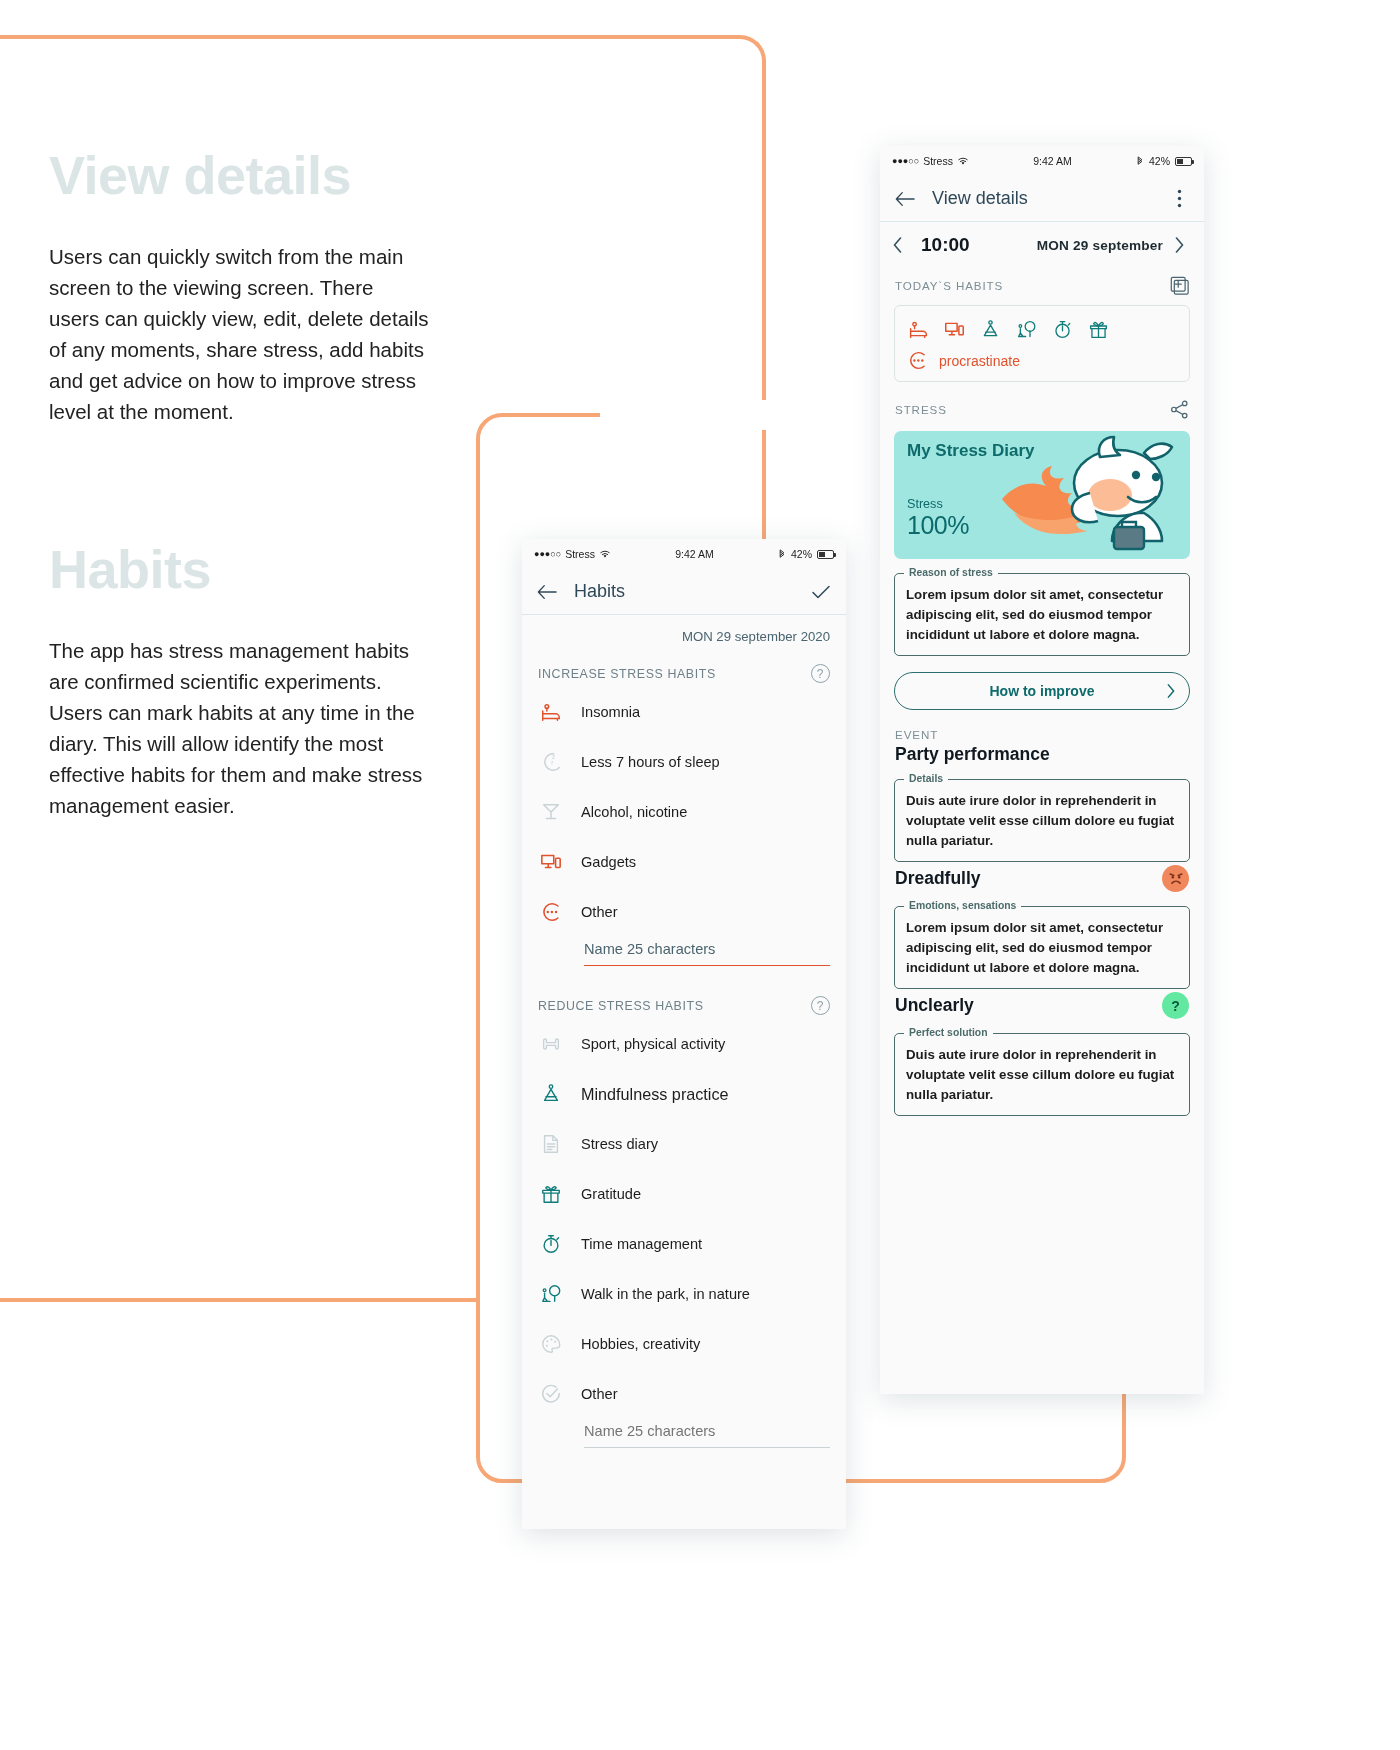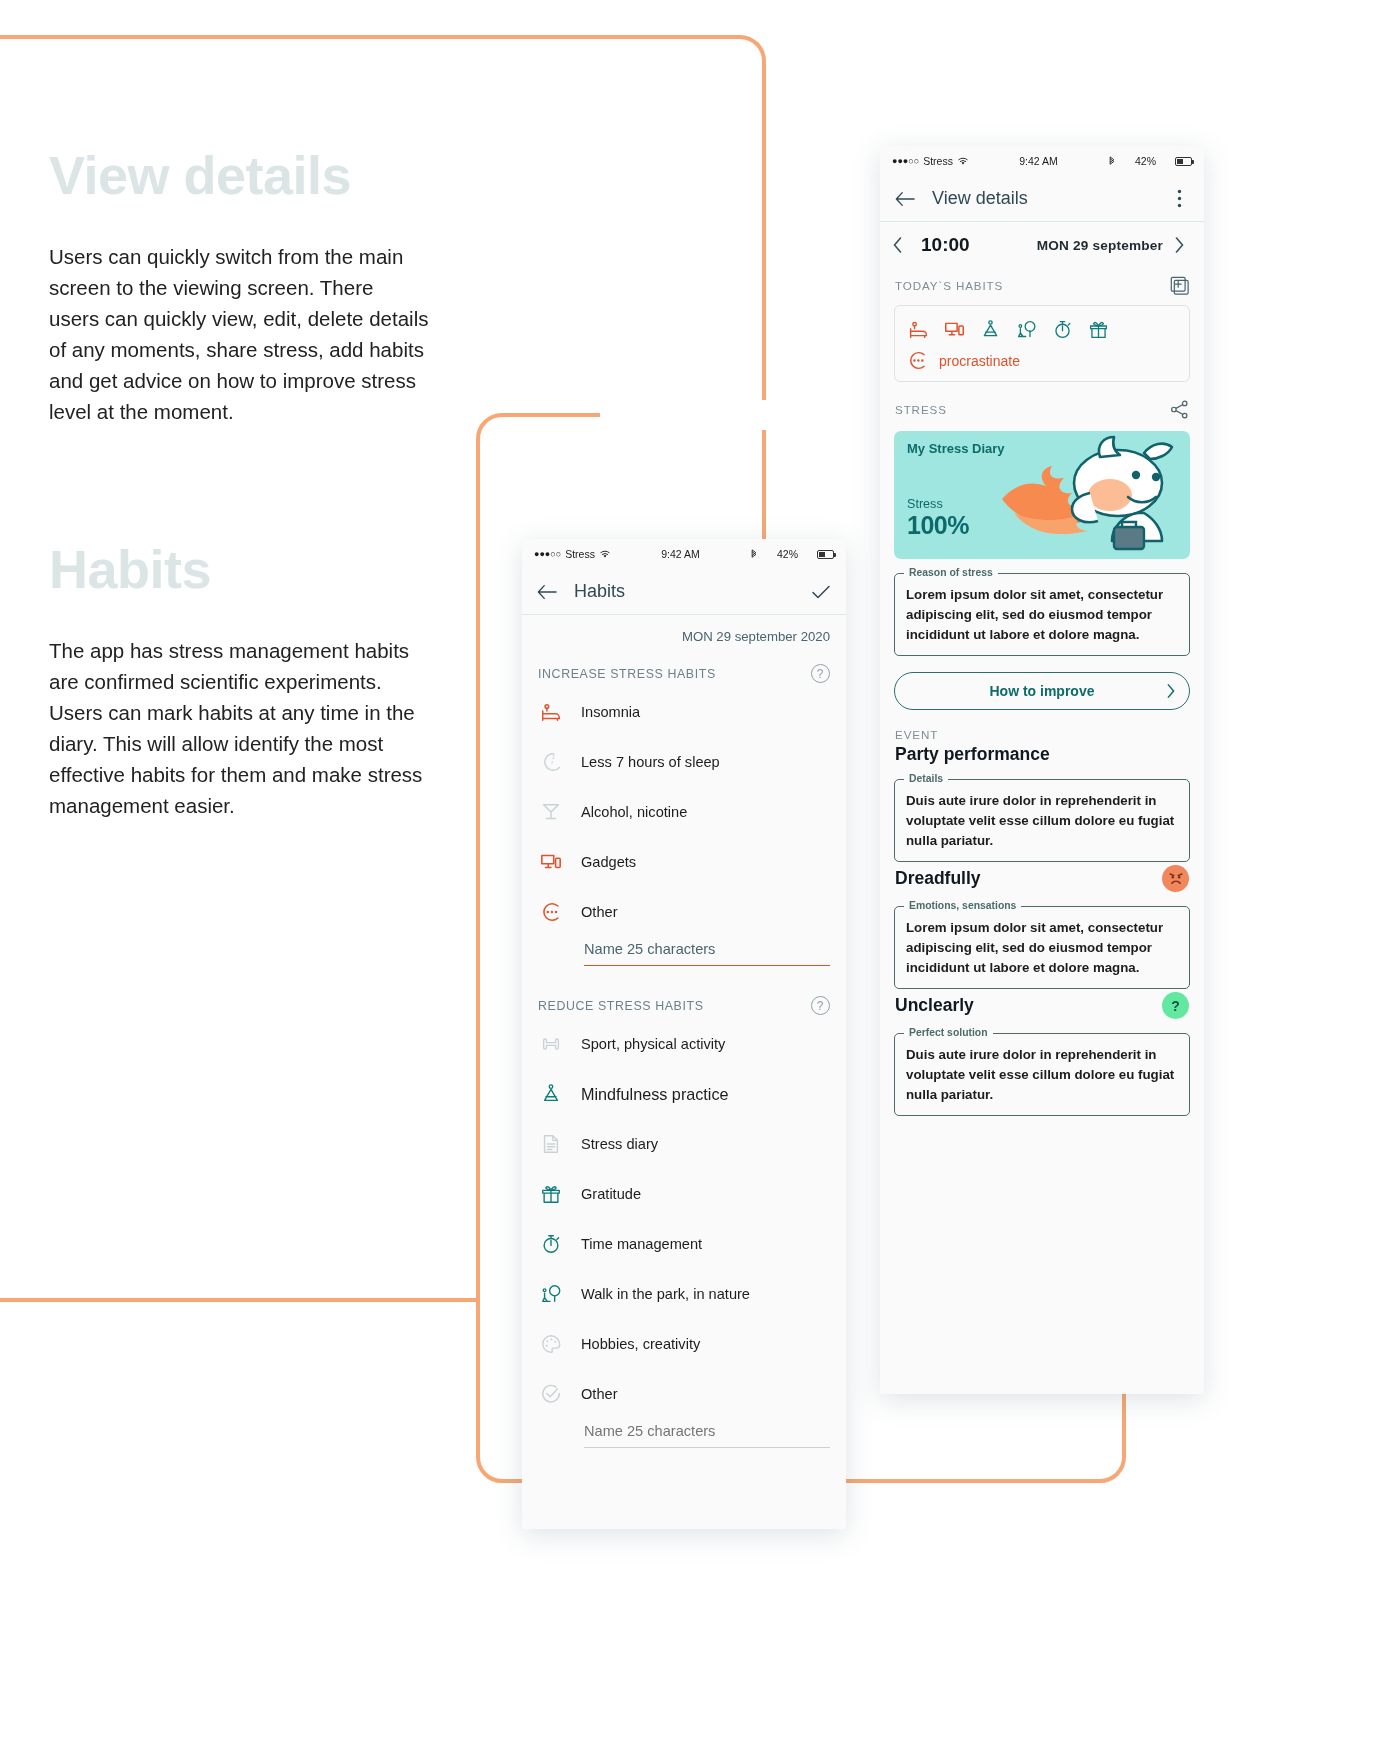--- a/index.html
+++ b/index.html
@@ -56,21 +56,21 @@
   .phone-right { left: 880px; top: 146px; width: 324px; height: 1248px; }
 
   
   .statusbar {
     height: 30px; display: flex; align-items: center;
     padding: 0 12px; font-size: 10.5px; color: #1c1c1c; background:#FAFAFA;
   }
   .sb-left { display:flex; align-items:center; gap:4px; }
   .sb-dots { letter-spacing: 0px; font-size: 9px; }
   .sb-center { flex:1; text-align:center; font-size: 10.5px; }
-  .sb-right { display:flex; align-items:center; gap:19px; font-size:10.5px; }
+  .sb-right { display:flex; align-items:center; gap:5px; font-size:10.5px; }
   .batt {
     display:inline-block; width:17px; height:9px; border:1.3px solid #333; border-radius:2px;
     position:relative;
   }
   .batt::after{content:"";position:absolute;right:-3px;top:2px;width:2px;height:4px;background:#333;border-radius:0 1px 1px 0;}
   .batt > i{position:absolute;left:1px;top:1px;bottom:1px;width:42%;background:#333;display:block;}
 
   
   .appbar {
     height: 46px; display:flex; align-items:center; padding: 0 14px; gap: 16px;
@@ -126,23 +126,23 @@
   }
   .habits-icons { display:flex; align-items:center; gap: 14px; margin-bottom: 10px; }
   .habits-icons > span { width:22px;height:22px;display:flex;align-items:center;justify-content:center;}
   .proc-row { display:flex; align-items:center; gap: 11px; }
   .proc-row .lbl { font-size: 14px; color:#E1512B; }
 
   .stress-card {
     margin: 6px 14px 0; height: 128px; border-radius: 7px; background:#9FE6E0;
     position: relative; overflow:hidden;
   }
-  .sc-title { position:absolute; left:13px; top:10px; font-size:13px; font-weight:bold; color:#0E6B6B; }
+  .sc-title { position:absolute; left:13px; top:10px; font-size:17px; font-weight:bold; color:#0E6B6B; }
   .sc-lbl { position:absolute; left:13px; top:66px; font-size:12.6px; color:#0D6A6B; }
-  .sc-val { position:absolute; left:13px; top:80px; font-size:25px; font-weight:bold; color:#0C6A6D; letter-spacing:-.5px;}
+  .sc-val { position:absolute; left:13px; top:80px; font-size:25px; font-weight:normal; color:#0C6A6D; letter-spacing:-.5px;}
 
   .field {
     margin: 14px 14px 0; border:1px solid #4C6B6B; border-radius:5px; padding: 11px 11px 10px;
     position: relative; background: #FAFAFA; font-weight: bold;
   }
   .field > legend, .field .flabel {
     position:absolute; top:-7px; left:9px; background:#FAFAFA; padding: 0 5px;
     font-size: 10.4px; color:#4C6B6B;
   }
   .field .ftext { font-size: 13.3px; line-height: 20px; color:#1d1d1d; }

